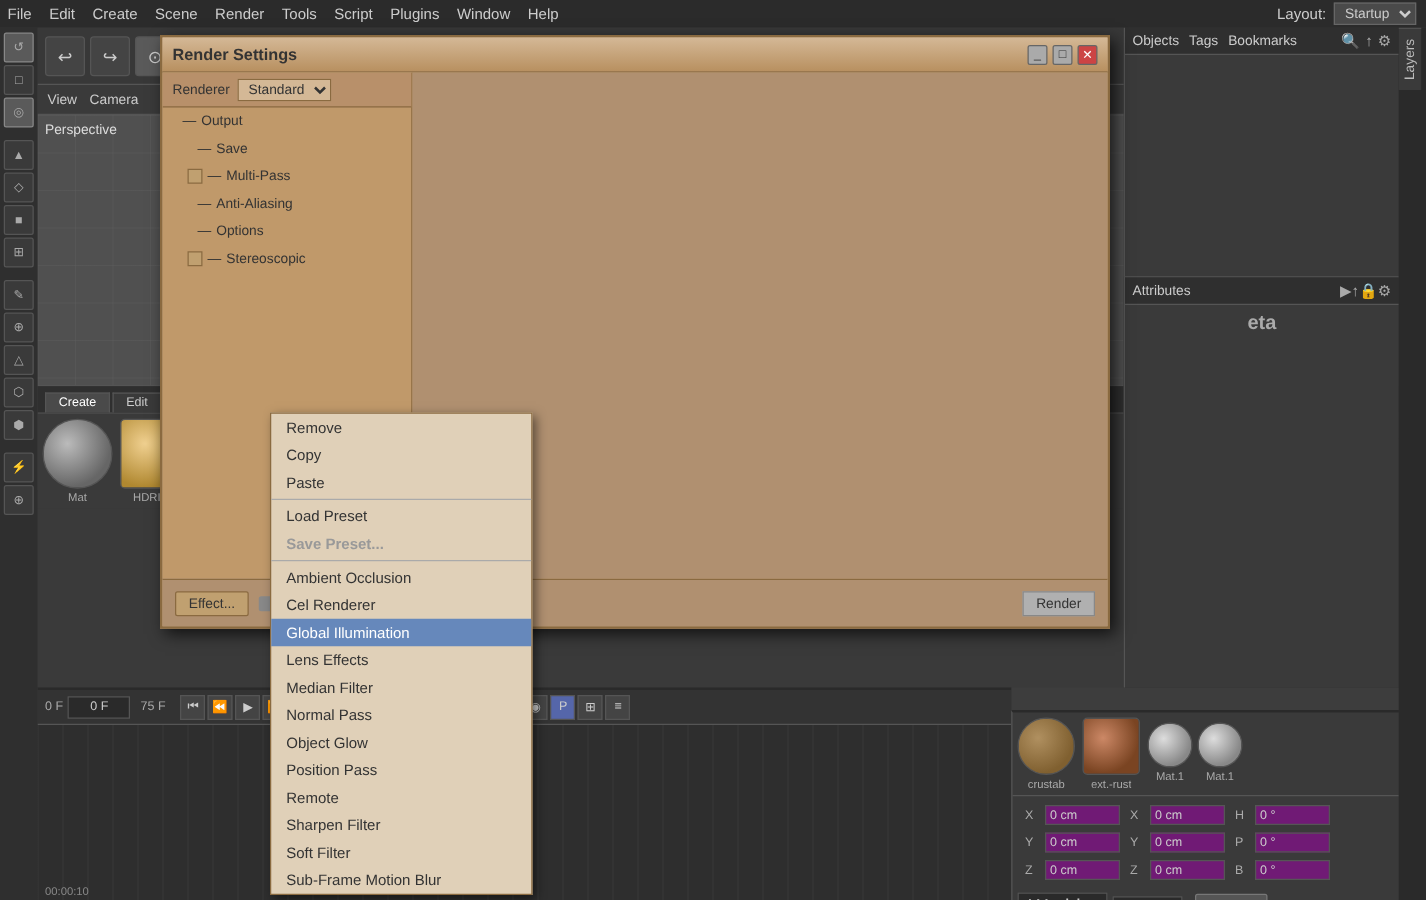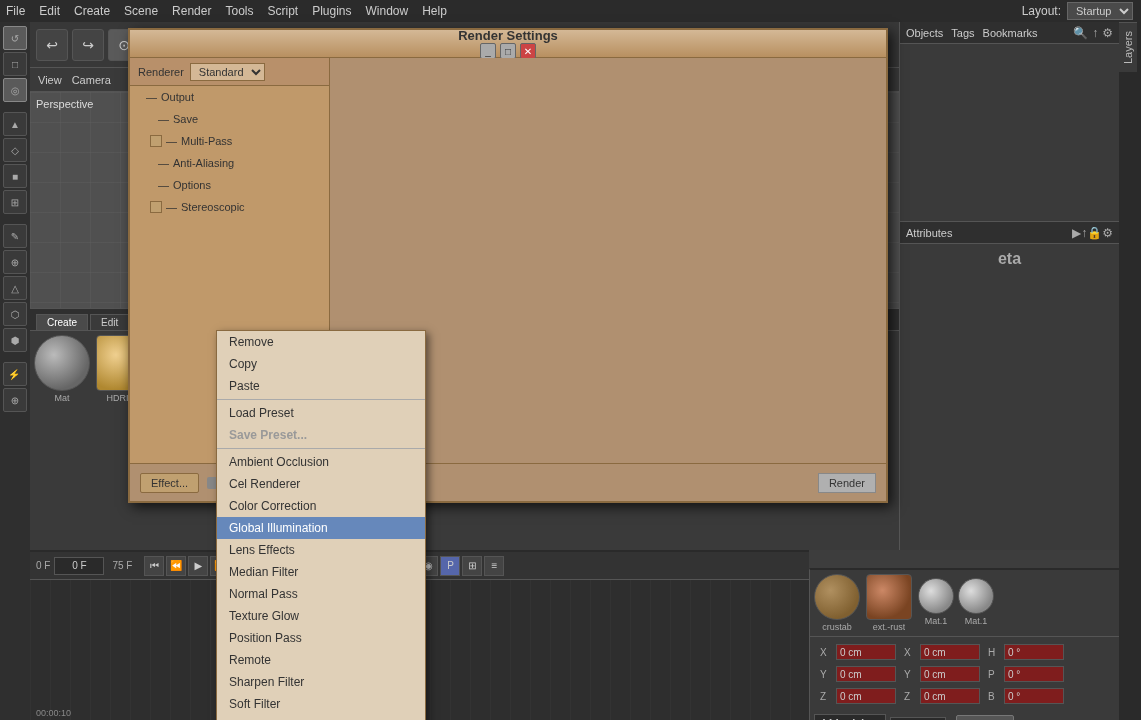--- a/index.html
+++ b/index.html
@@ -191,22 +191,21 @@
       display: flex;
       flex-direction: column;
     }
     .dialog-titlebar {
       height: 28px;
       background: linear-gradient(180deg, #d4b896 0%, #b89060 100%);
       border-bottom: 1px solid #8a6a40;
       display: flex;
       align-items: center;
       padding: 0 8px;
-      justify-content: center;
-      flex-direction: column;
+      justify-content: space-between;
     }
     .dialog-title {
       font-size: 13px;
       font-weight: bold;
       color: #333;
     }
     .dialog-controls {
       display: flex;
       gap: 4px;
     }
@@ -417,21 +416,21 @@
       height: 22px;
       gap: 4px;
       padding: 0 6px;
       font-size: 10px;
       color: #aaa;
     }
     .coord-label { width: 12px; color: #aaa; }
     .coord-input {
       width: 60px;
       height: 16px;
-      background: #7f1d1d;
+      background: #701a75;
       border: 1px solid #555;
       color: #ccc;
       font-size: 10px;
       padding: 0 3px;
     }
     .apply-btn {
       background: #555;
       border: 1px solid #777;
       color: #ccc;
       font-size: 11px;
@@ -797,26 +796,25 @@
   <div class="context-menu">
     <div class="ctx-item">Remove</div>
     <div class="ctx-item">Copy</div>
     <div class="ctx-item">Paste</div>
     <div class="ctx-separator"></div>
     <div class="ctx-item">Load Preset</div>
     <div class="ctx-item disabled">Save Preset...</div>
     <div class="ctx-separator"></div>
     <div class="ctx-item">Ambient Occlusion</div>
     <div class="ctx-item">Cel Renderer</div>
-    <div class="ctx-item">Color Correction</div>
     <div class="ctx-item highlighted">Global Illumination</div>
     <div class="ctx-item">Lens Effects</div>
     <div class="ctx-item">Median Filter</div>
     <div class="ctx-item">Normal Pass</div>
-    <div class="ctx-item">Texture Glow</div>
+    <div class="ctx-item">Object Glow</div>
     <div class="ctx-item">Position Pass</div>
     <div class="ctx-item">Remote</div>
     <div class="ctx-item">Sharpen Filter</div>
     <div class="ctx-item">Soft Filter</div>
     <div class="ctx-item">Sub-Frame Motion Blur</div>
 
   </div>
 
 </div>
 

